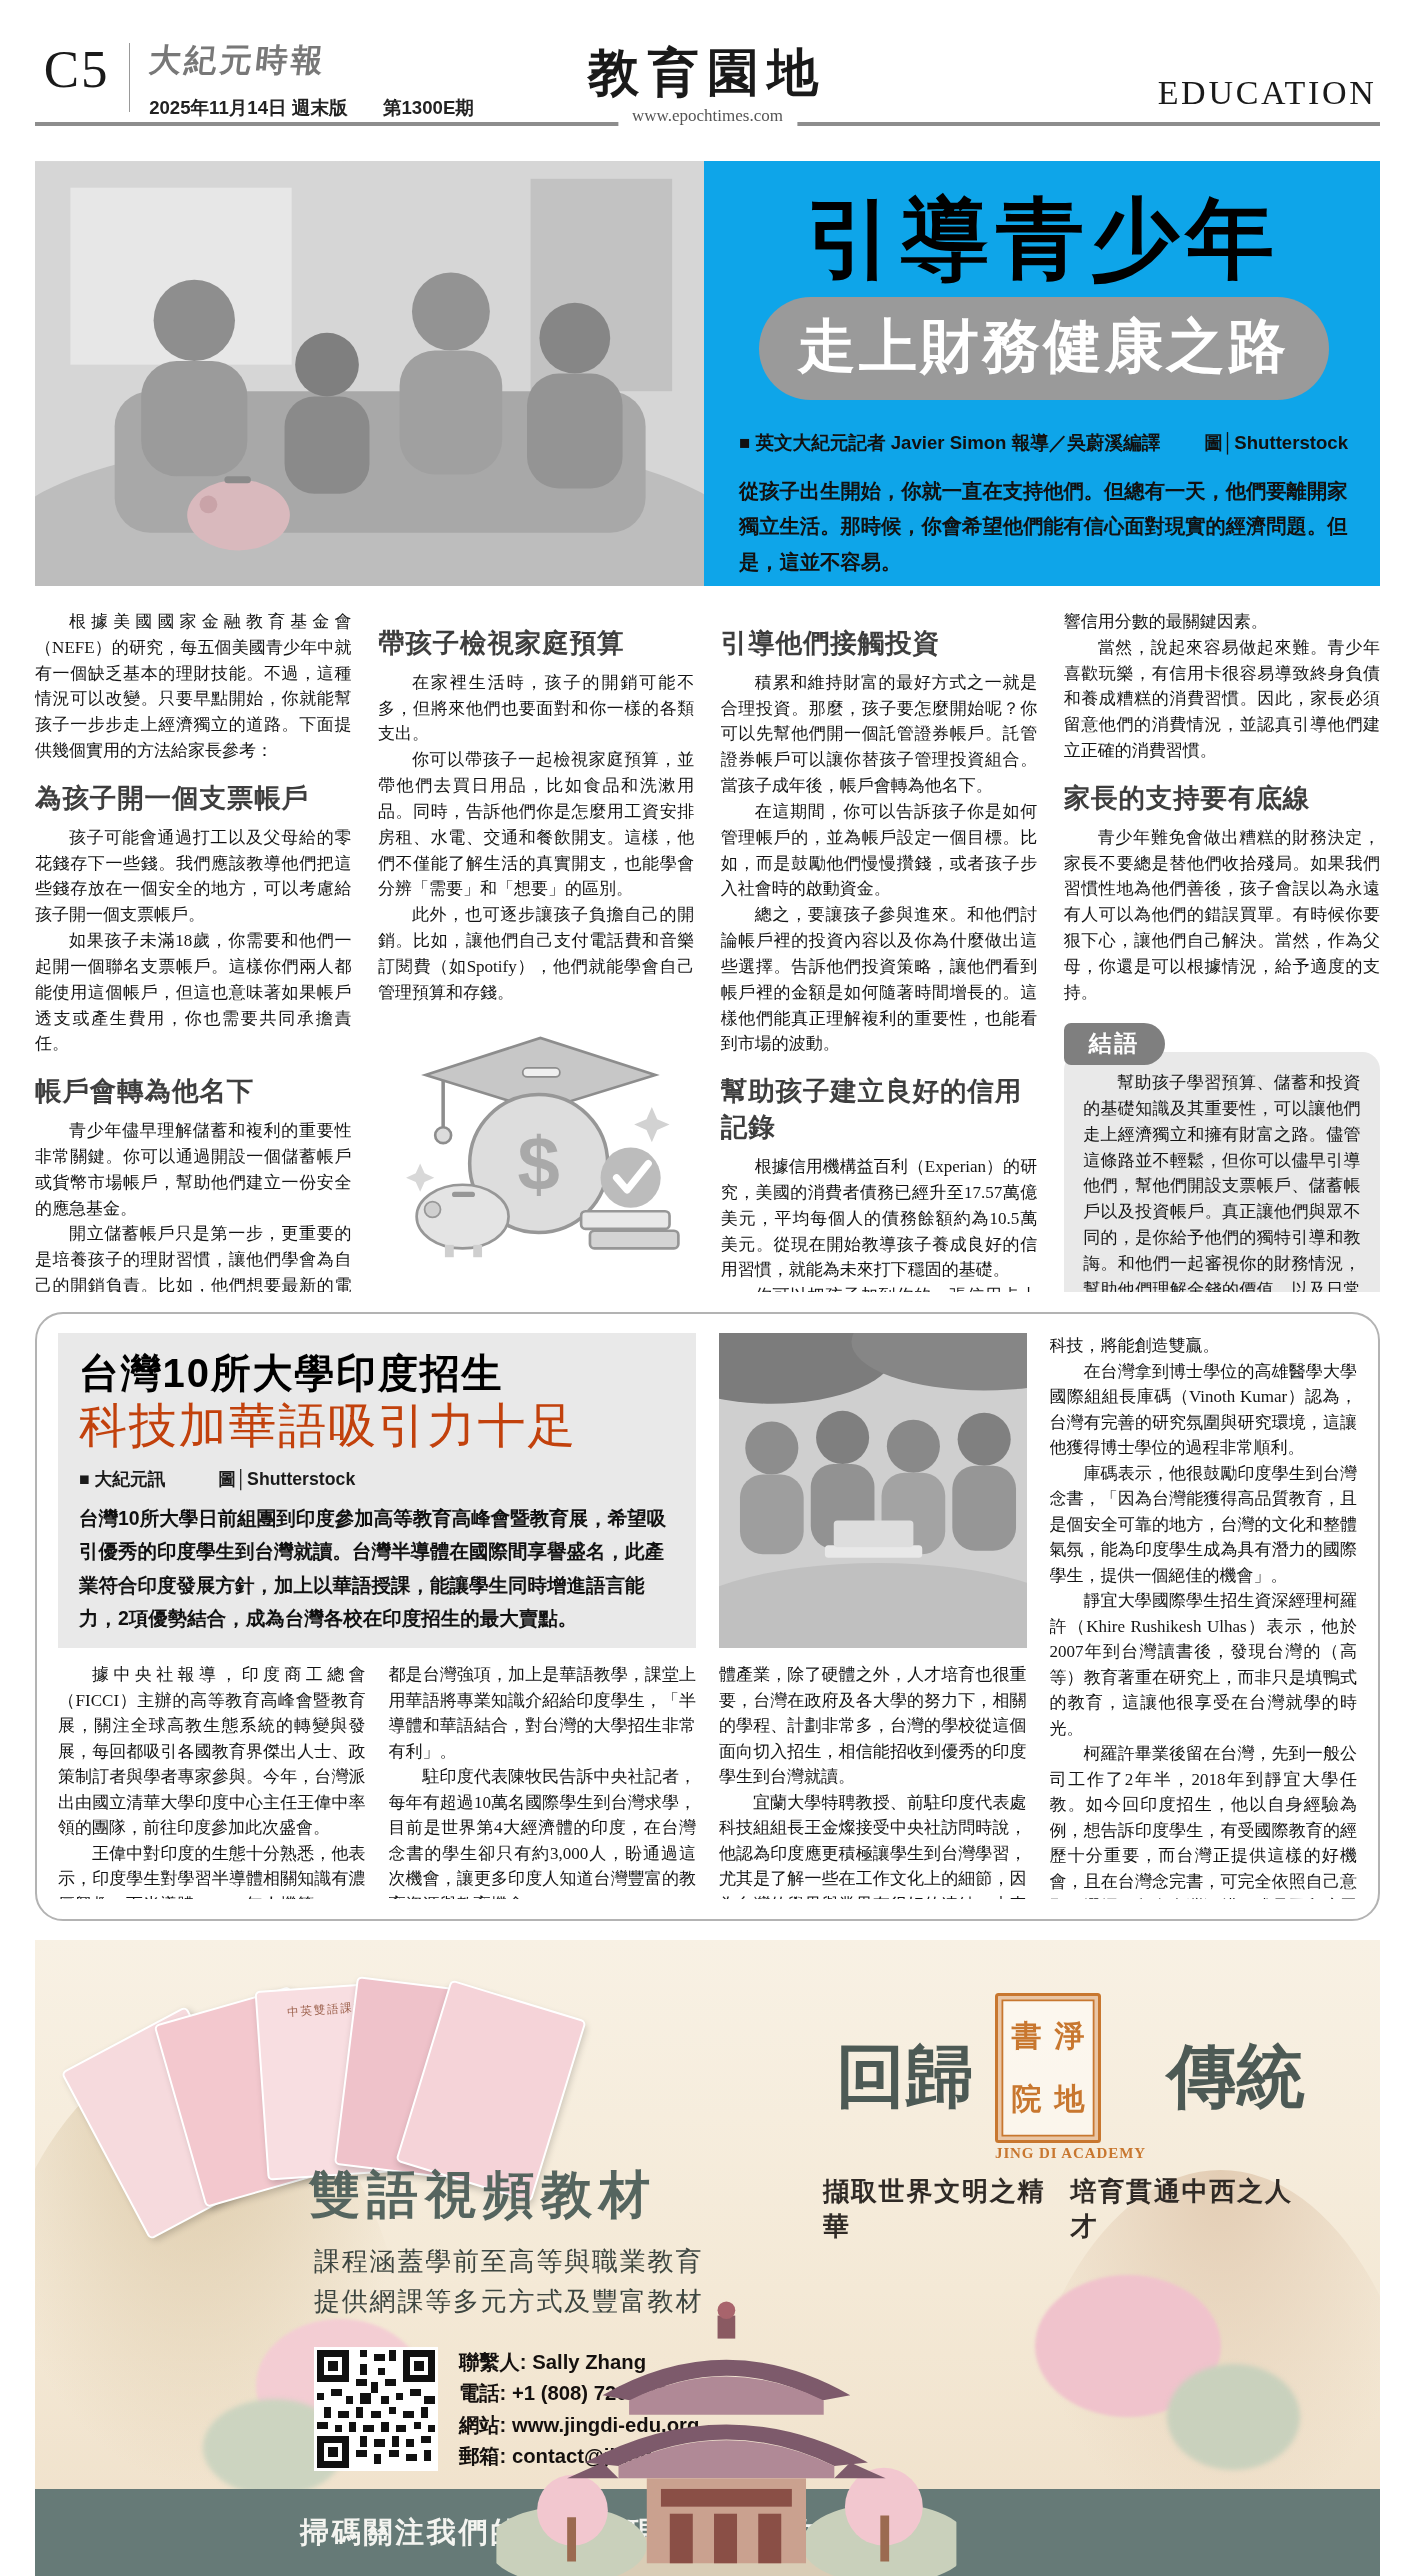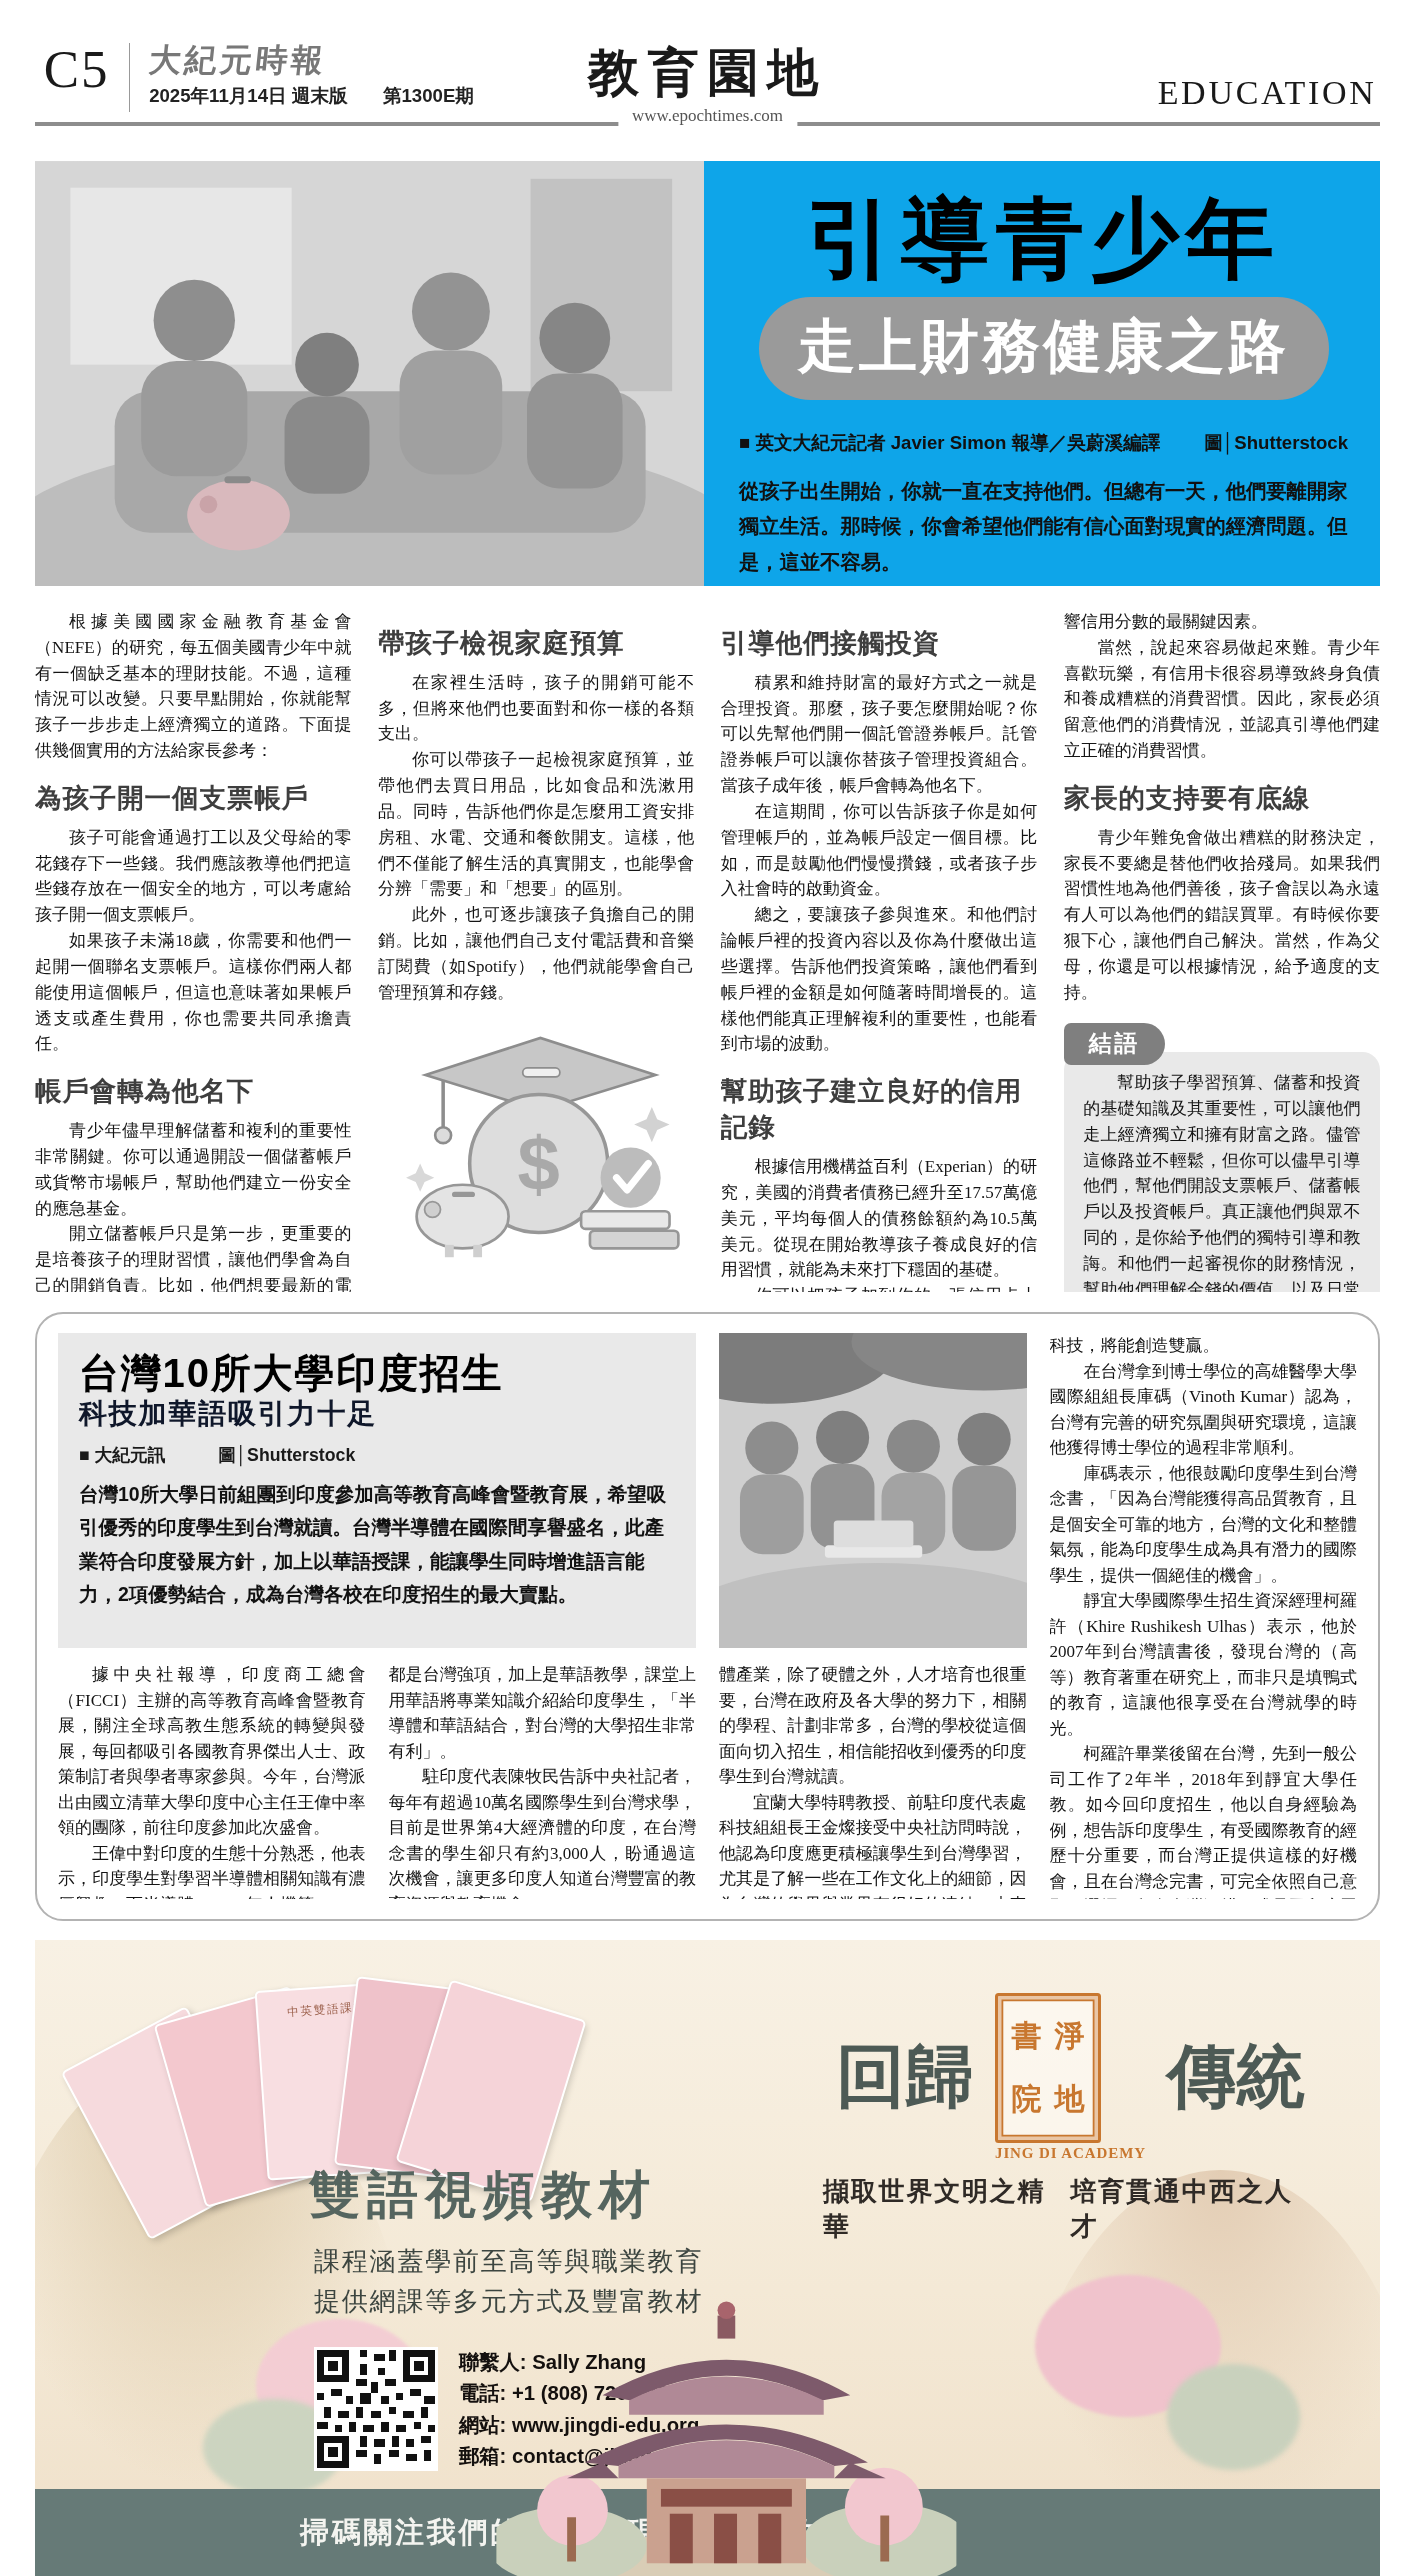--- a/index.html
+++ b/index.html
@@ -8,21 +8,21 @@
   .page { width:1415px; height:2576px; padding:39px 35px 0; display:flex; flex-direction:column; }
 
   
   .hdr { position:relative; height:106px; flex:0 0 auto; }
   .hdr-rule { position:absolute; left:0; right:0; top:83px; height:4.4px; background:#8d8d8d; }
   .hdr-left { position:absolute; left:8.8px; top:0; display:flex; align-items:flex-start; gap:19.5px; }
   .pageno { font-size:53px; font-family:"Liberation Serif",serif; letter-spacing:1.8px; }
   .hdr-div { width:0.9px; height:69px; background:#999; margin-top:3.5px; }
   .masthead { font-family:"Liberation Sans",sans-serif; font-weight:900; font-size:32px;
     color:#787878; letter-spacing:3.5px; transform:skewX(-6deg); }
-  .dateline { font-family:"Liberation Sans",sans-serif; font-weight:700; font-size:18.6px; margin-top:0; color:#222; }
+  .dateline { font-family:"Liberation Sans",sans-serif; font-weight:700; font-size:18.6px; margin-top:12px; color:#222; }
   .hdr-center { position:absolute; left:50%; transform:translateX(-50%); top:0; text-align:center; }
   .section-cn { font-size:51px; font-weight:700; letter-spacing:8.8px; font-family:"Liberation Serif",serif; }
   .website { display:inline-block; background:#fff; padding:0 14px; font-size:17px; color:#555;
     position:relative; top:-1.8px; }
   .hdr-right { position:absolute; right:3.5px; top:35px; font-size:34px; letter-spacing:2.7px;
     font-family:"Liberation Serif",serif; }
 
   
   .hero { display:flex; height:425px; margin-top:16px; flex:0 0 auto; }
   .hero-photo { width:669px; height:425px; flex:0 0 auto; position:relative; overflow:hidden;
@@ -52,22 +52,22 @@
   .concl-box { background:#e9e9e9; border-radius:17.7px; padding:17.7px 19.5px 19.5px; margin-top:-12.4px; }
   .concl-box p { font-size:17px; }
 
   
   .a2-box { margin-top:19.5px; border:2.7px solid #b3b3b3; border-radius:28px; padding:19.5px 21px;
     height:609px; overflow:hidden; flex:0 0 auto; display:grid;
     grid-template-columns:repeat(4,1fr); column-gap:23px; grid-template-rows:315px auto; row-gap:14px; }
   .a2-head { grid-column:1/3; grid-row:1; background:#e9e9e9; padding:16px 21px; }
   .a2-hl1 { font-family:"Liberation Sans",sans-serif; font-weight:900; font-size:40px;
     letter-spacing:1.8px; color:#000; line-height:1.2; }
-  .a2-hl2 { font-family:"Liberation Sans",sans-serif; font-weight:700; font-size:28px;
-    letter-spacing:1.8px; color:#0f172a; line-height:1.2; }
+  .a2-hl2 { font-family:"Liberation Sans",sans-serif; font-weight:400; font-size:48px;
+    letter-spacing:1.8px; color:#c2410c; line-height:1.2; }
   .a2-byline { display:flex; gap:53px; margin-top:12.4px; font-family:"Liberation Sans",sans-serif;
     font-weight:700; font-size:17.7px; }
   .a2-lede { margin-top:10.6px; font-family:"Liberation Sans",sans-serif; font-weight:700;
     font-size:19.5px; line-height:1.72; color:#111; }
   .a2-photo { grid-column:3/4; grid-row:1; position:relative; overflow:hidden;
     background:linear-gradient(180deg,#8b8b8b 0%,#b9b9b9 30%,#d6d6d6 100%); }
   .a2-col { overflow:hidden; }
   .a2-col p { font-size:17px; line-height:1.5; text-align:justify; text-indent:2em; color:#141414; }
   .a2-c4 { grid-column:4; grid-row:1/3; }
 

